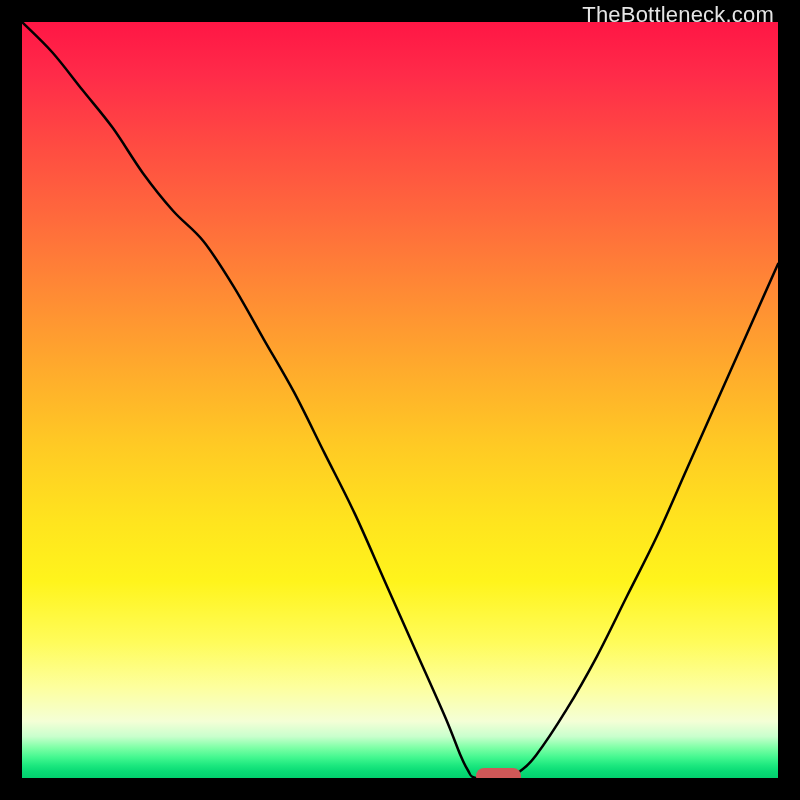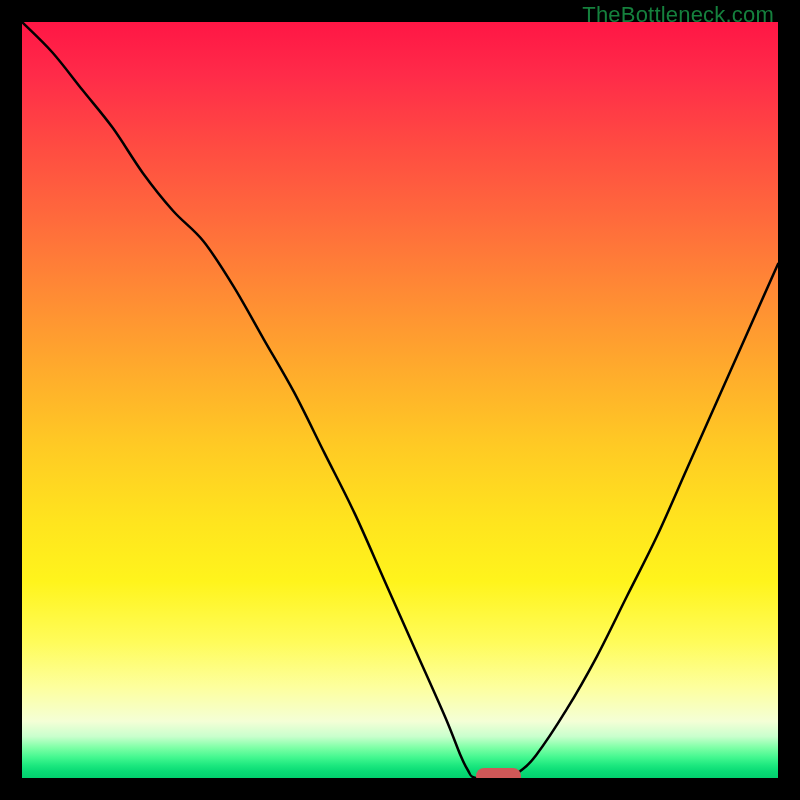--- a/index.html
+++ b/index.html
@@ -44,21 +44,21 @@
       #1de87f 98.3%,
       #09db75 99.1%,
       #02d06e 100%
     );
     overflow: hidden;
   }
   .watermark {
     position: absolute;
     top: 2px;
     right: 26px;
-    color: #15803d;
+    color: #e5e5e5;
     font-size: 22px;
     letter-spacing: 0.2px;
     font-weight: 400;
     user-select: none;
   }
   .curve-svg {
     position: absolute;
     left: 0;
     top: 0;
     width: 756px;

